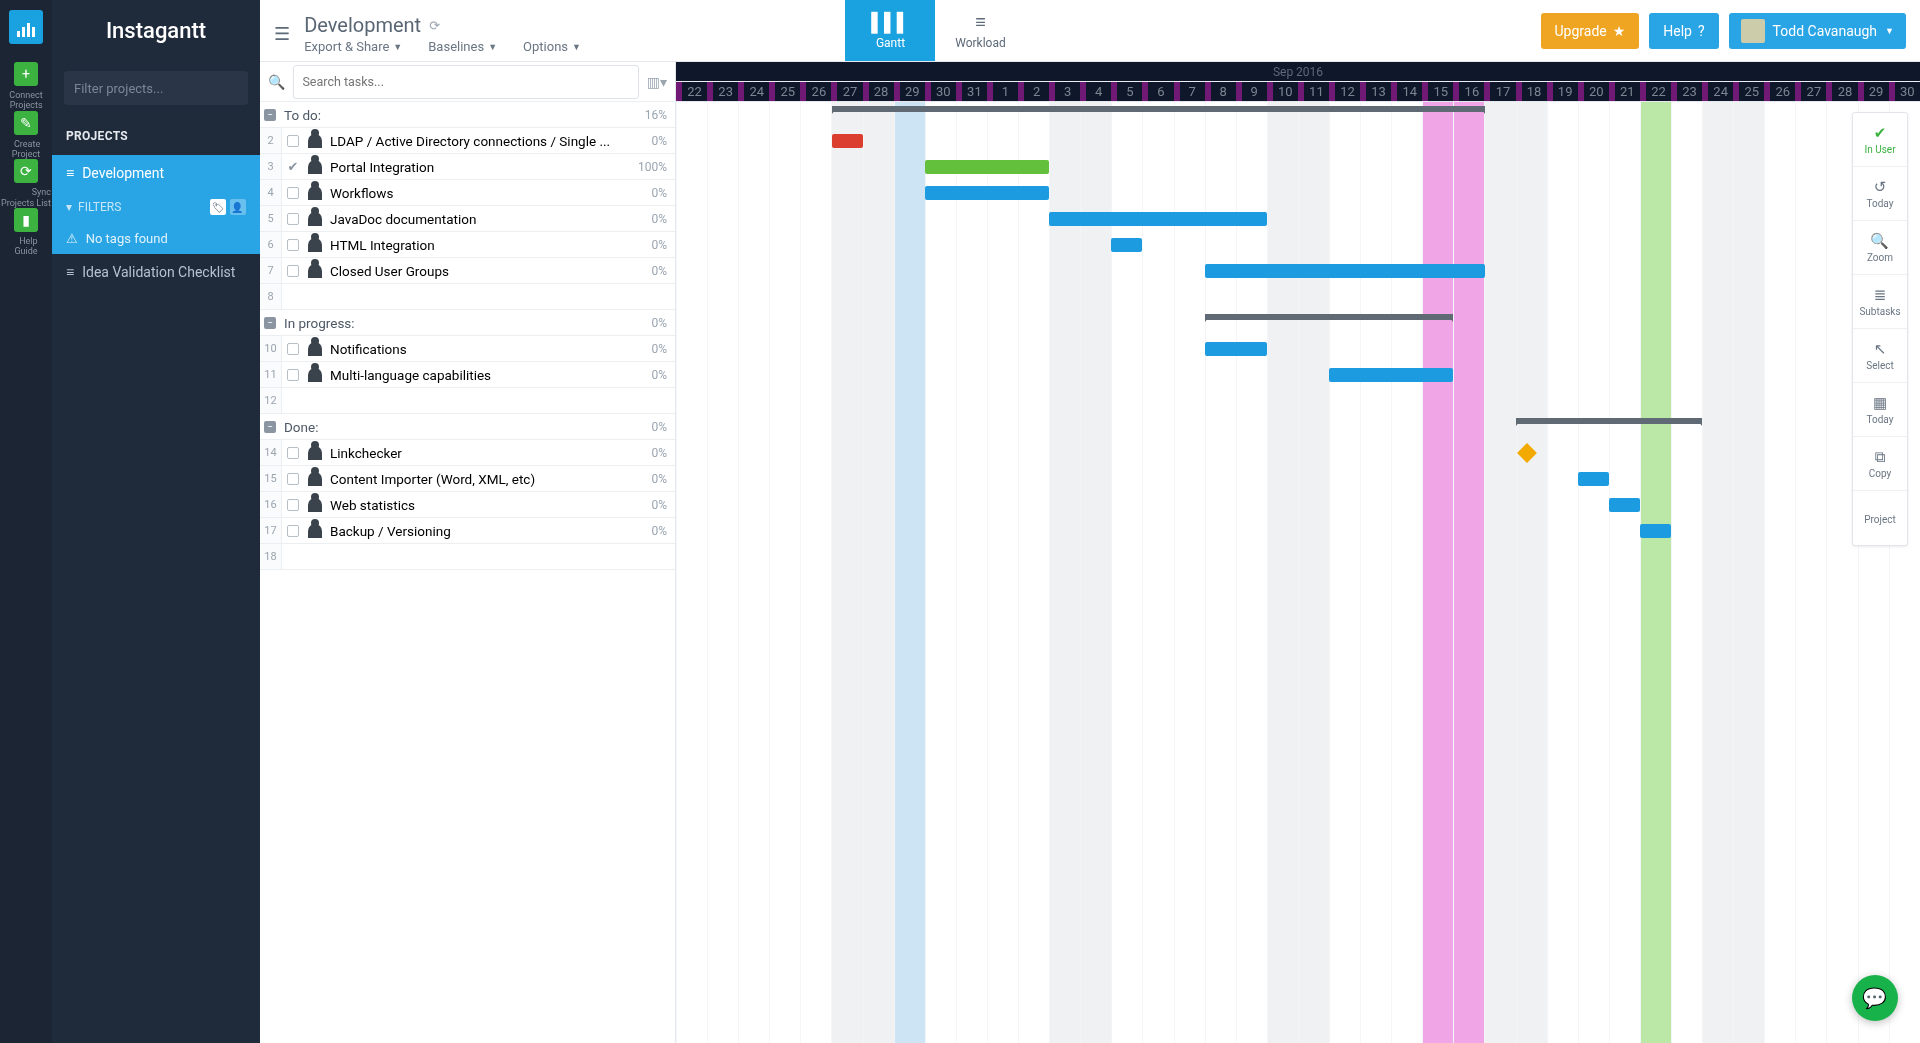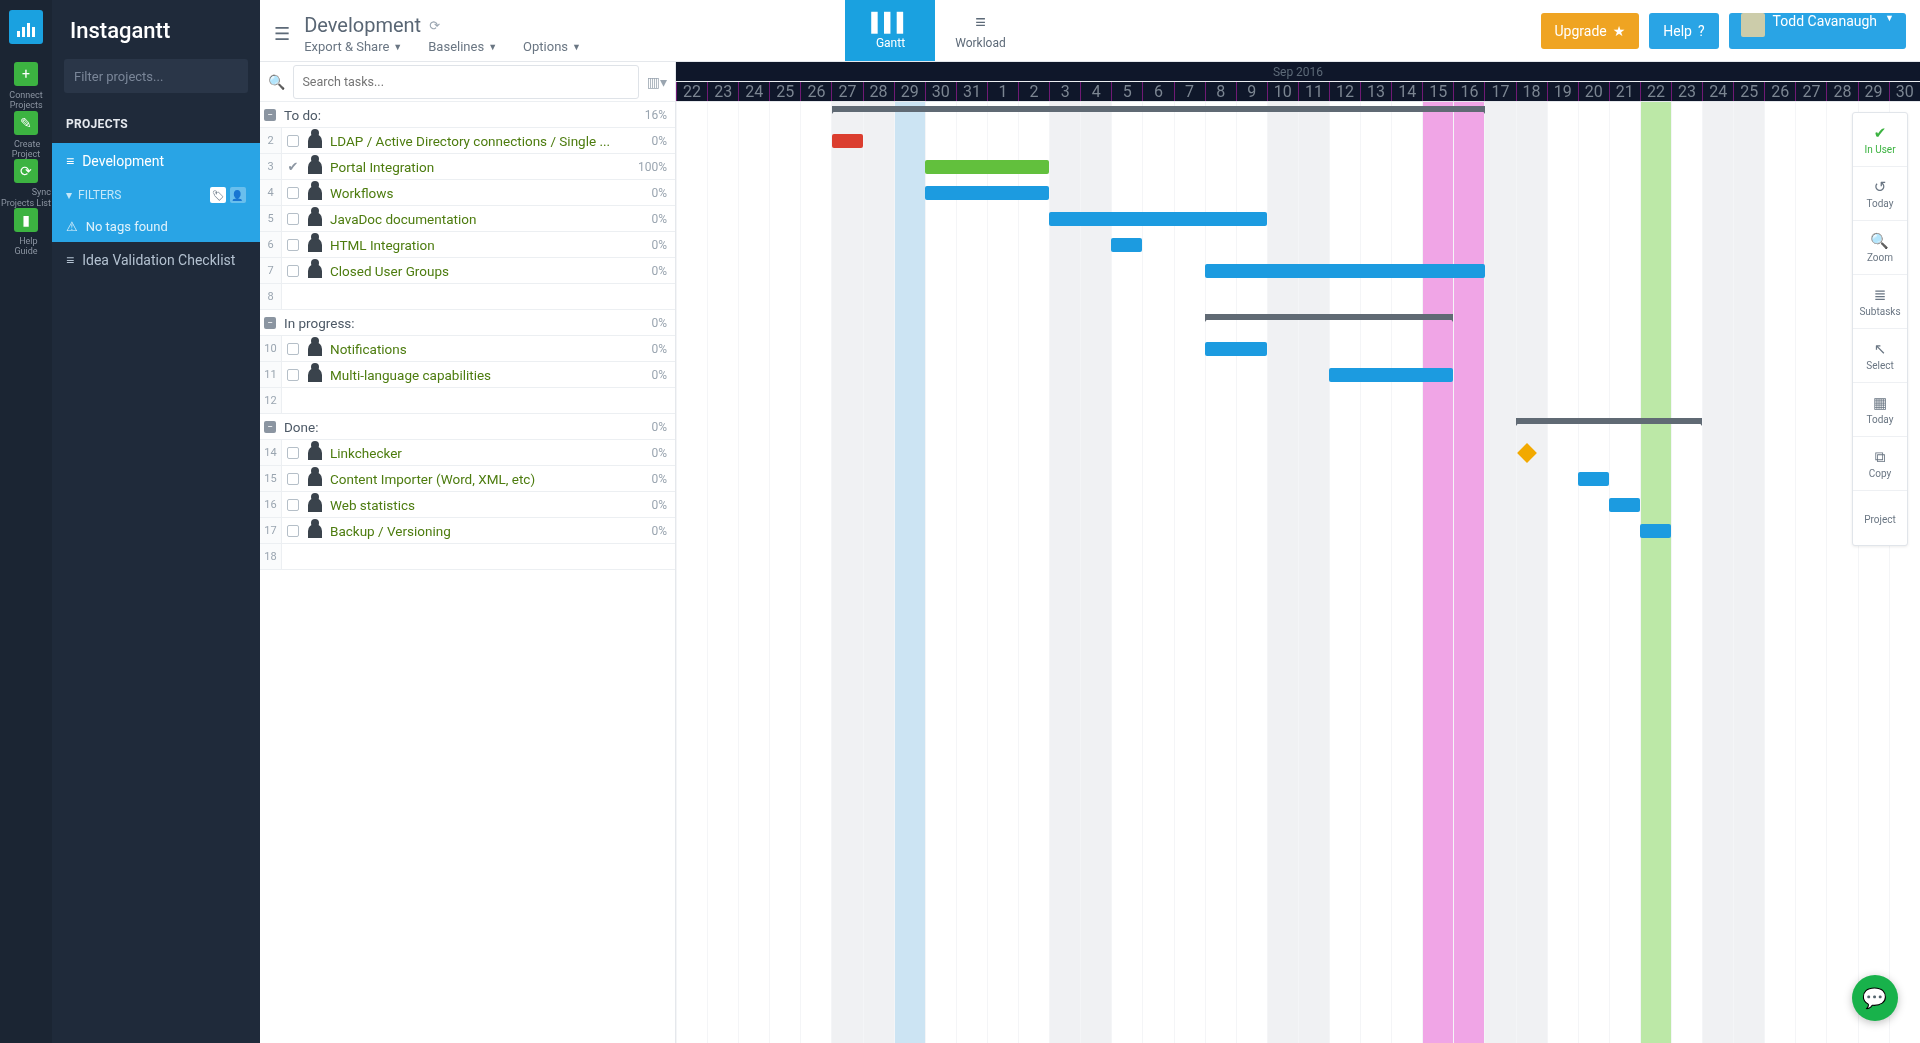--- a/index.html
+++ b/index.html
@@ -10,21 +10,21 @@
 .rail .logo { width: 34px; height: 34px; background: #1aa1e0; border-radius: 3px; display: flex; align-items: flex-end; justify-content: center; padding-bottom: 7px; }
 .rail .logo-bars { display:flex; align-items:flex-end; gap:2px; }
 .rail .logo-bars span { width:3px; background:#fff; }
 .rail-item { display:flex; flex-direction:column; align-items:center; gap:4px; cursor:pointer; }
 .rail-item .sq { width:24px; height:24px; border-radius:3px; display:flex; align-items:center; justify-content:center; color:#fff; font-size:14px; }
 .rail-item .lbl { font-size:9px; color:#8b94a1; text-align:right; line-height:1.15; }
 .sq-green { background:#3cb341; }
 
 
 .sidebar { width: 208px; background: #1f2a3a; color:#b3c1d0; display:flex; flex-direction:column; }
-.brand { padding: 18px 18px 16px; color:#fff; font-size: 22px; font-weight:500; }
+.brand { padding: 18px 18px 28px; color:#fff; font-size: 22px; font-weight:500;text-align:center; }
 .filter-row { padding: 0 12px 12px; }
 .filter-input { width:100%; height:34px; background:#2a3648; border:none; border-radius:3px; color:#b3c1d0; padding:0 10px; font-size:13px; }
 .filter-input::placeholder { color:#7a8698; }
 .section-title { padding: 12px 14px; font-size:12px; font-weight:700; color:#e5e9ee; letter-spacing: .3px; }
 .proj { padding: 10px 14px; font-size:14px; display:flex; align-items:center; gap:8px; cursor:pointer; }
 .proj.active { background:#29a4e5; color:#fff; }
 .sub { background:#29a4e5; color:#c5e7f8; padding: 8px 14px 8px 14px; font-size:12px; display:flex; align-items:center; gap:8px; justify-content:space-between; }
 .sub .left { display:flex; align-items:center; gap:6px; }
 .sub .chips { display:flex; gap:4px; }
 .chip { width:16px; height:16px; background:#fff; border-radius:2px; color:#5b6a7a; display:flex; align-items:center; justify-content:center; font-size:10px;}
@@ -47,21 +47,21 @@
 .tabs { display:flex; margin-left:auto; }
 .tab { width:90px; display:flex; flex-direction:column; align-items:center; justify-content:center; gap:3px; font-size:12px; color:#5d6a78; cursor:pointer; }
 .tab .ticon { font-size:18px; color:#5d6a78; }
 .tab.active { background:#1aa1e0; color:#fff; }
 .tab.active .ticon { color:#fff; }
 
 .right-btns { display:flex; align-items:center; gap:10px; padding:0 14px; }
 .btn { height:36px; padding:0 14px; border-radius:3px; display:flex; align-items:center; gap:6px; font-size:14px; cursor:pointer; }
 .btn-orange { background:#efa422; color:#fff; }
 .btn-blue { background:#29a4e5; color:#fff; }
-.user-btn { background:#29a4e5; color:#fff; height:36px; padding:0 12px; border-radius:3px; display:flex; gap:8px; font-size:14px;}
+.user-btn { background:#29a4e5; color:#fff; height:36px; padding:0 12px; border-radius:3px; display:flex; align-items:center; gap:8px; font-size:14px;}
 .avatar { width:24px; height:24px; background:#cca; border-radius:2px; }
 
 
 .content { flex:1; display:flex; overflow:hidden; position:relative; }
 
 
 .tasklist { width: 416px; border-right:1px solid #e5e8ec; display:flex; flex-direction:column; background:#fff; }
 .search-row { height:40px; display:flex; align-items:center; padding:0 8px; gap:8px; border-bottom:1px solid #eceff2;}
 .search-row .sicon { color:#9aa5b0; font-size:14px; }
 .search-input { flex:1; height:28px; border:1px solid #dfe3e8; border-radius:3px; font-size:12.5px; padding:16px 8px; }
@@ -70,31 +70,31 @@
 .rownum { width:22px; text-align:center; color:#9aa5b0; font-size:11px; border-right:1px solid #eceff2; align-self:stretch; display:flex; align-items:center; justify-content:center; background:#fafbfc; }
 .collapse { width:20px; display:flex; align-items:center; justify-content:center; }
 .collapse .cbox { width:12px; height:12px; background:#8b95a1; color:#fff; border-radius:2px; display:flex; align-items:center; justify-content:center; font-size:10px; line-height:1; }
 .cell-check { width:22px; display:flex; align-items:center; justify-content:center; }
 .cb { width:12px; height:12px; border:1px solid #b5bfc8; border-radius:2px; }
 .checkmark { color:#8b95a1; font-size:13px; }
 .cell-user { width:22px; display:flex; align-items:center; justify-content:center; }
 .uicon { width:14px; height:14px; background:#3a434c; border-radius:50% 50% 0 0; position:relative; }
 .uicon::before { content:""; position:absolute; width:8px; height:8px; background:#3a434c; border-radius:50%; top:-5px; left:3px;}
 .uicon::after { content:""; position:absolute; inset:0; border-radius:2px;}
-.cell-name { flex:1; padding-left:4px; color:#4d7c0f; overflow:hidden; text-overflow:ellipsis; white-space:nowrap; }
+.cell-name { flex:1; padding-left:4px; color:#000000; overflow:hidden; text-overflow:ellipsis; white-space:nowrap; }
 .cell-pct { width:50px; text-align:right; color:#9aa5b0; font-size:12px; padding-right:8px;}
 .section-row .cell-name { color:#4d5966; }
 .section-row { background:#fff; }
 
 
 .gantt { flex:1; position:relative; overflow:hidden; background:#fff; }
 .gantt-header { height:40px; border-bottom:1px solid #e5e8ec; display:flex; flex-direction:column; background:#0f172a; }
 .gh-top { height:20px; display:flex; align-items:center; justify-content:center; font-size:12px; color:#5d6a78; border-bottom:1px solid #eceff2; }
 .gh-days { flex:1; display:flex; }
-.daycell { flex:1; display:flex; align-items:center; justify-content:center; font-size:16px; color:#7b8591; border-left:1px solid #701a75;text-align:center;}
+.daycell { flex:1; display:flex; align-items:center; justify-content:center; font-size:13px; color:#7b8591; border-left:6px solid #701a75;text-align:center;}
 .gantt-body { position:absolute; top:40px; left:0; right:0; bottom:0; }
 .cols { position:absolute; inset:0; display:flex; }
 .col { flex:1; border-left:1px solid #f4f5f7; }
 .col.weekend { background:#f0f1f3; }
 .col.today { background:#f0a5e6; }
 .col.maybe { background:#bce8a7; }
 .col.blue { background:#cce4f3; }
 .bars { position:absolute; inset:0; }
 .bar { position:absolute; height:14px; border-radius:2px; }
 .bar.blue { background:#1c9be0; }

